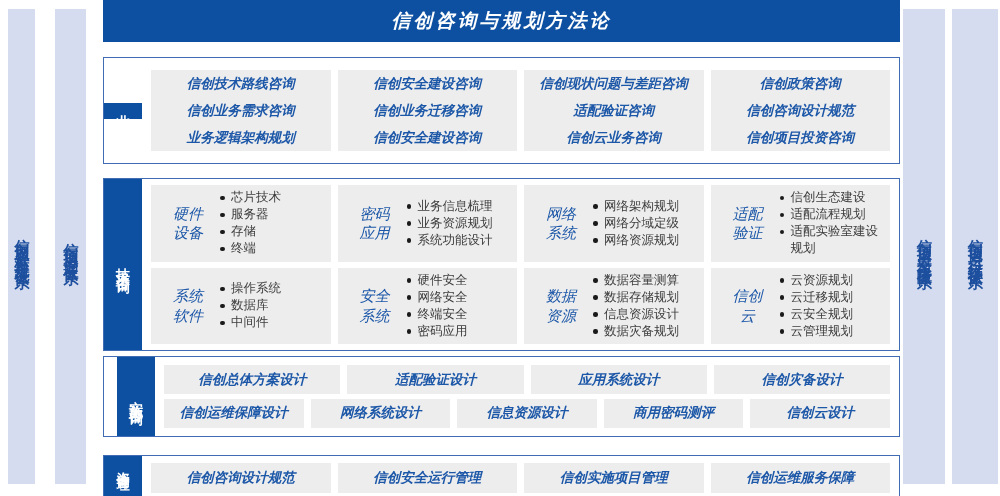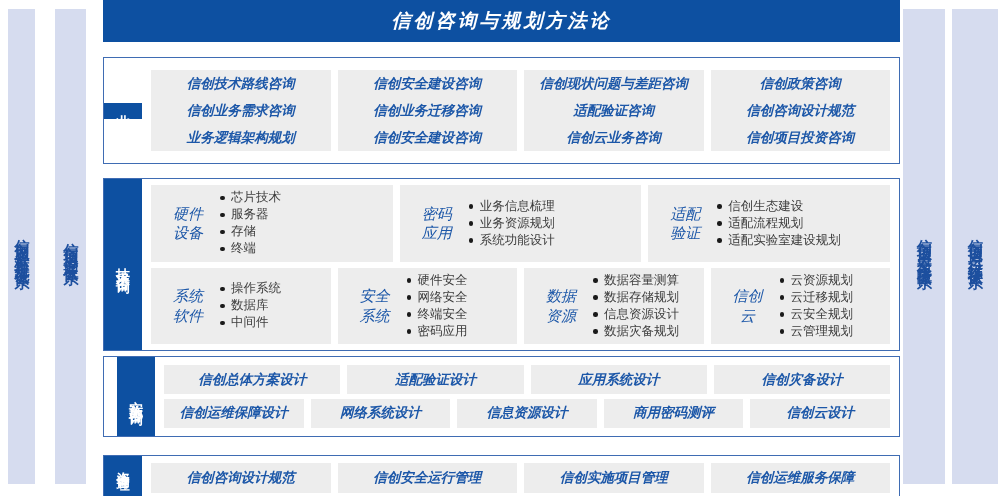--- a/index.html
+++ b/index.html
@@ -137,20 +137,28 @@
         </div>
         <div class="card">
           <span class="card-name">密码应用</span>
           <ul class="bullets">
             <li>业务信息梳理</li>
             <li>业务资源规划</li>
             <li>系统功能设计</li>
           </ul>
         </div>
         <div class="card">
+          <span class="card-name">网络系统</span>
+          <ul class="bullets">
+            <li>网络架构规划</li>
+            <li>网络分域定级</li>
+            <li>网络资源规划</li>
+          </ul>
+        </div>
+        <div class="card">
           <span class="card-name">适配验证</span>
           <ul class="bullets">
             <li>信创生态建设</li>
             <li>适配流程规划</li>
             <li>适配实验室建设规划</li>
           </ul>
         </div>
       </div>
       <div class="crow">
         <div class="card">

